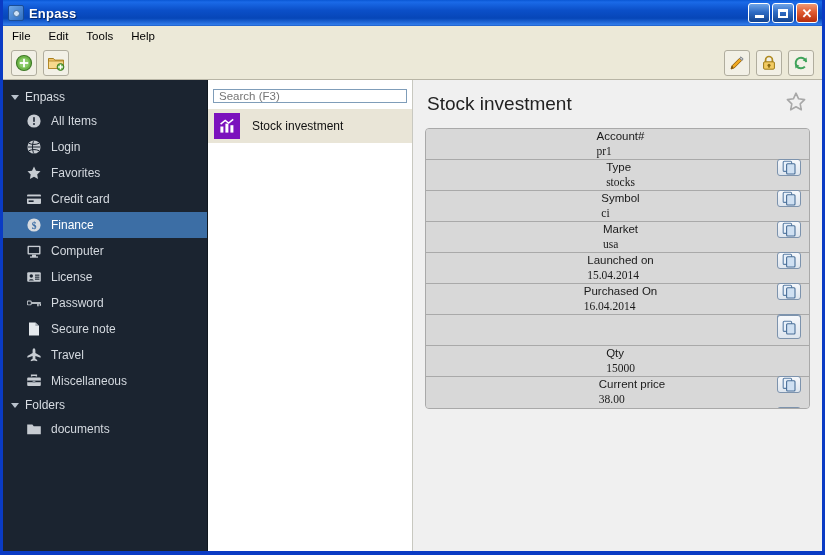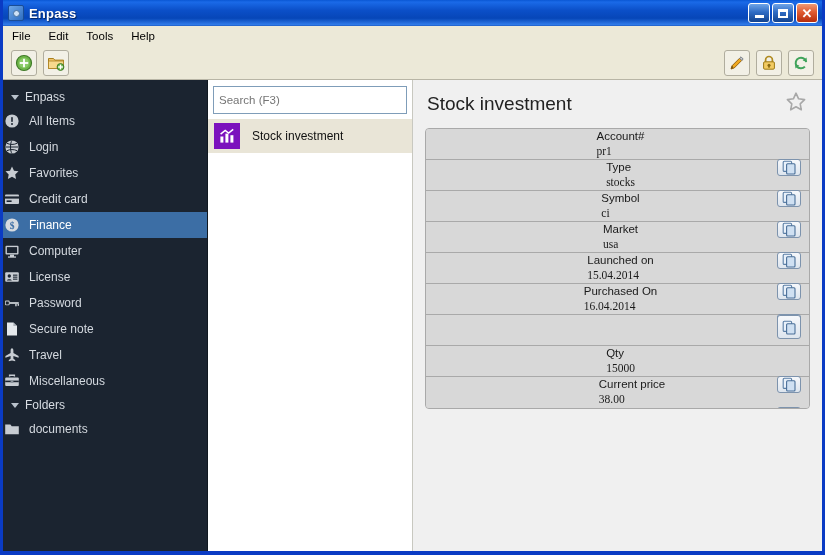--- a/index.html
+++ b/index.html
@@ -94,36 +94,36 @@
     padding-left: 8px; color: #d9dee4; font-size: 12px;
   }
   .sb-caret {
     width: 0; height: 0; margin-right: 6px;
     border-left: 4px solid transparent;
     border-right: 4px solid transparent;
     border-top: 5px solid #b9c2cc;
   }
   .sb-item {
     display: flex; align-items: center; height: 26px;
-    color: #d4d9df; font-size: 12px;
+    padding-left: 22px; color: #d4d9df; font-size: 12px;
   }
   .sb-item.sel { background: #3c6ea5; color: #fff; }
   .sb-icon {
     width: 18px; height: 18px; margin-right: 8px; flex: none;
     display: flex; align-items: center; justify-content: center;
   }
   
   .listpanel {
     width: 205px; background: #ffffff; flex: none;
     border-right: 1px solid #c8c8c0;
     padding: 6px 0 0 0; overflow: hidden;
   }
   .search-wrap { padding: 0 5px 5px 5px; }
   .search-input {
-    width: 100%; height: 28px; font-size: 11.5px;
+    width: 100%; height: 14px; font-size: 11.5px;
     border: 1px solid #7f9db9; padding: 2px 5px;
     color: #333; background: #fff;
     font-family: "Liberation Sans", sans-serif;
     outline: none;
   }
   .list-item {
     display: flex; align-items: center; height: 34px;
     background: #e9e5d7; padding: 0 6px;
   }
   .li-icon {

